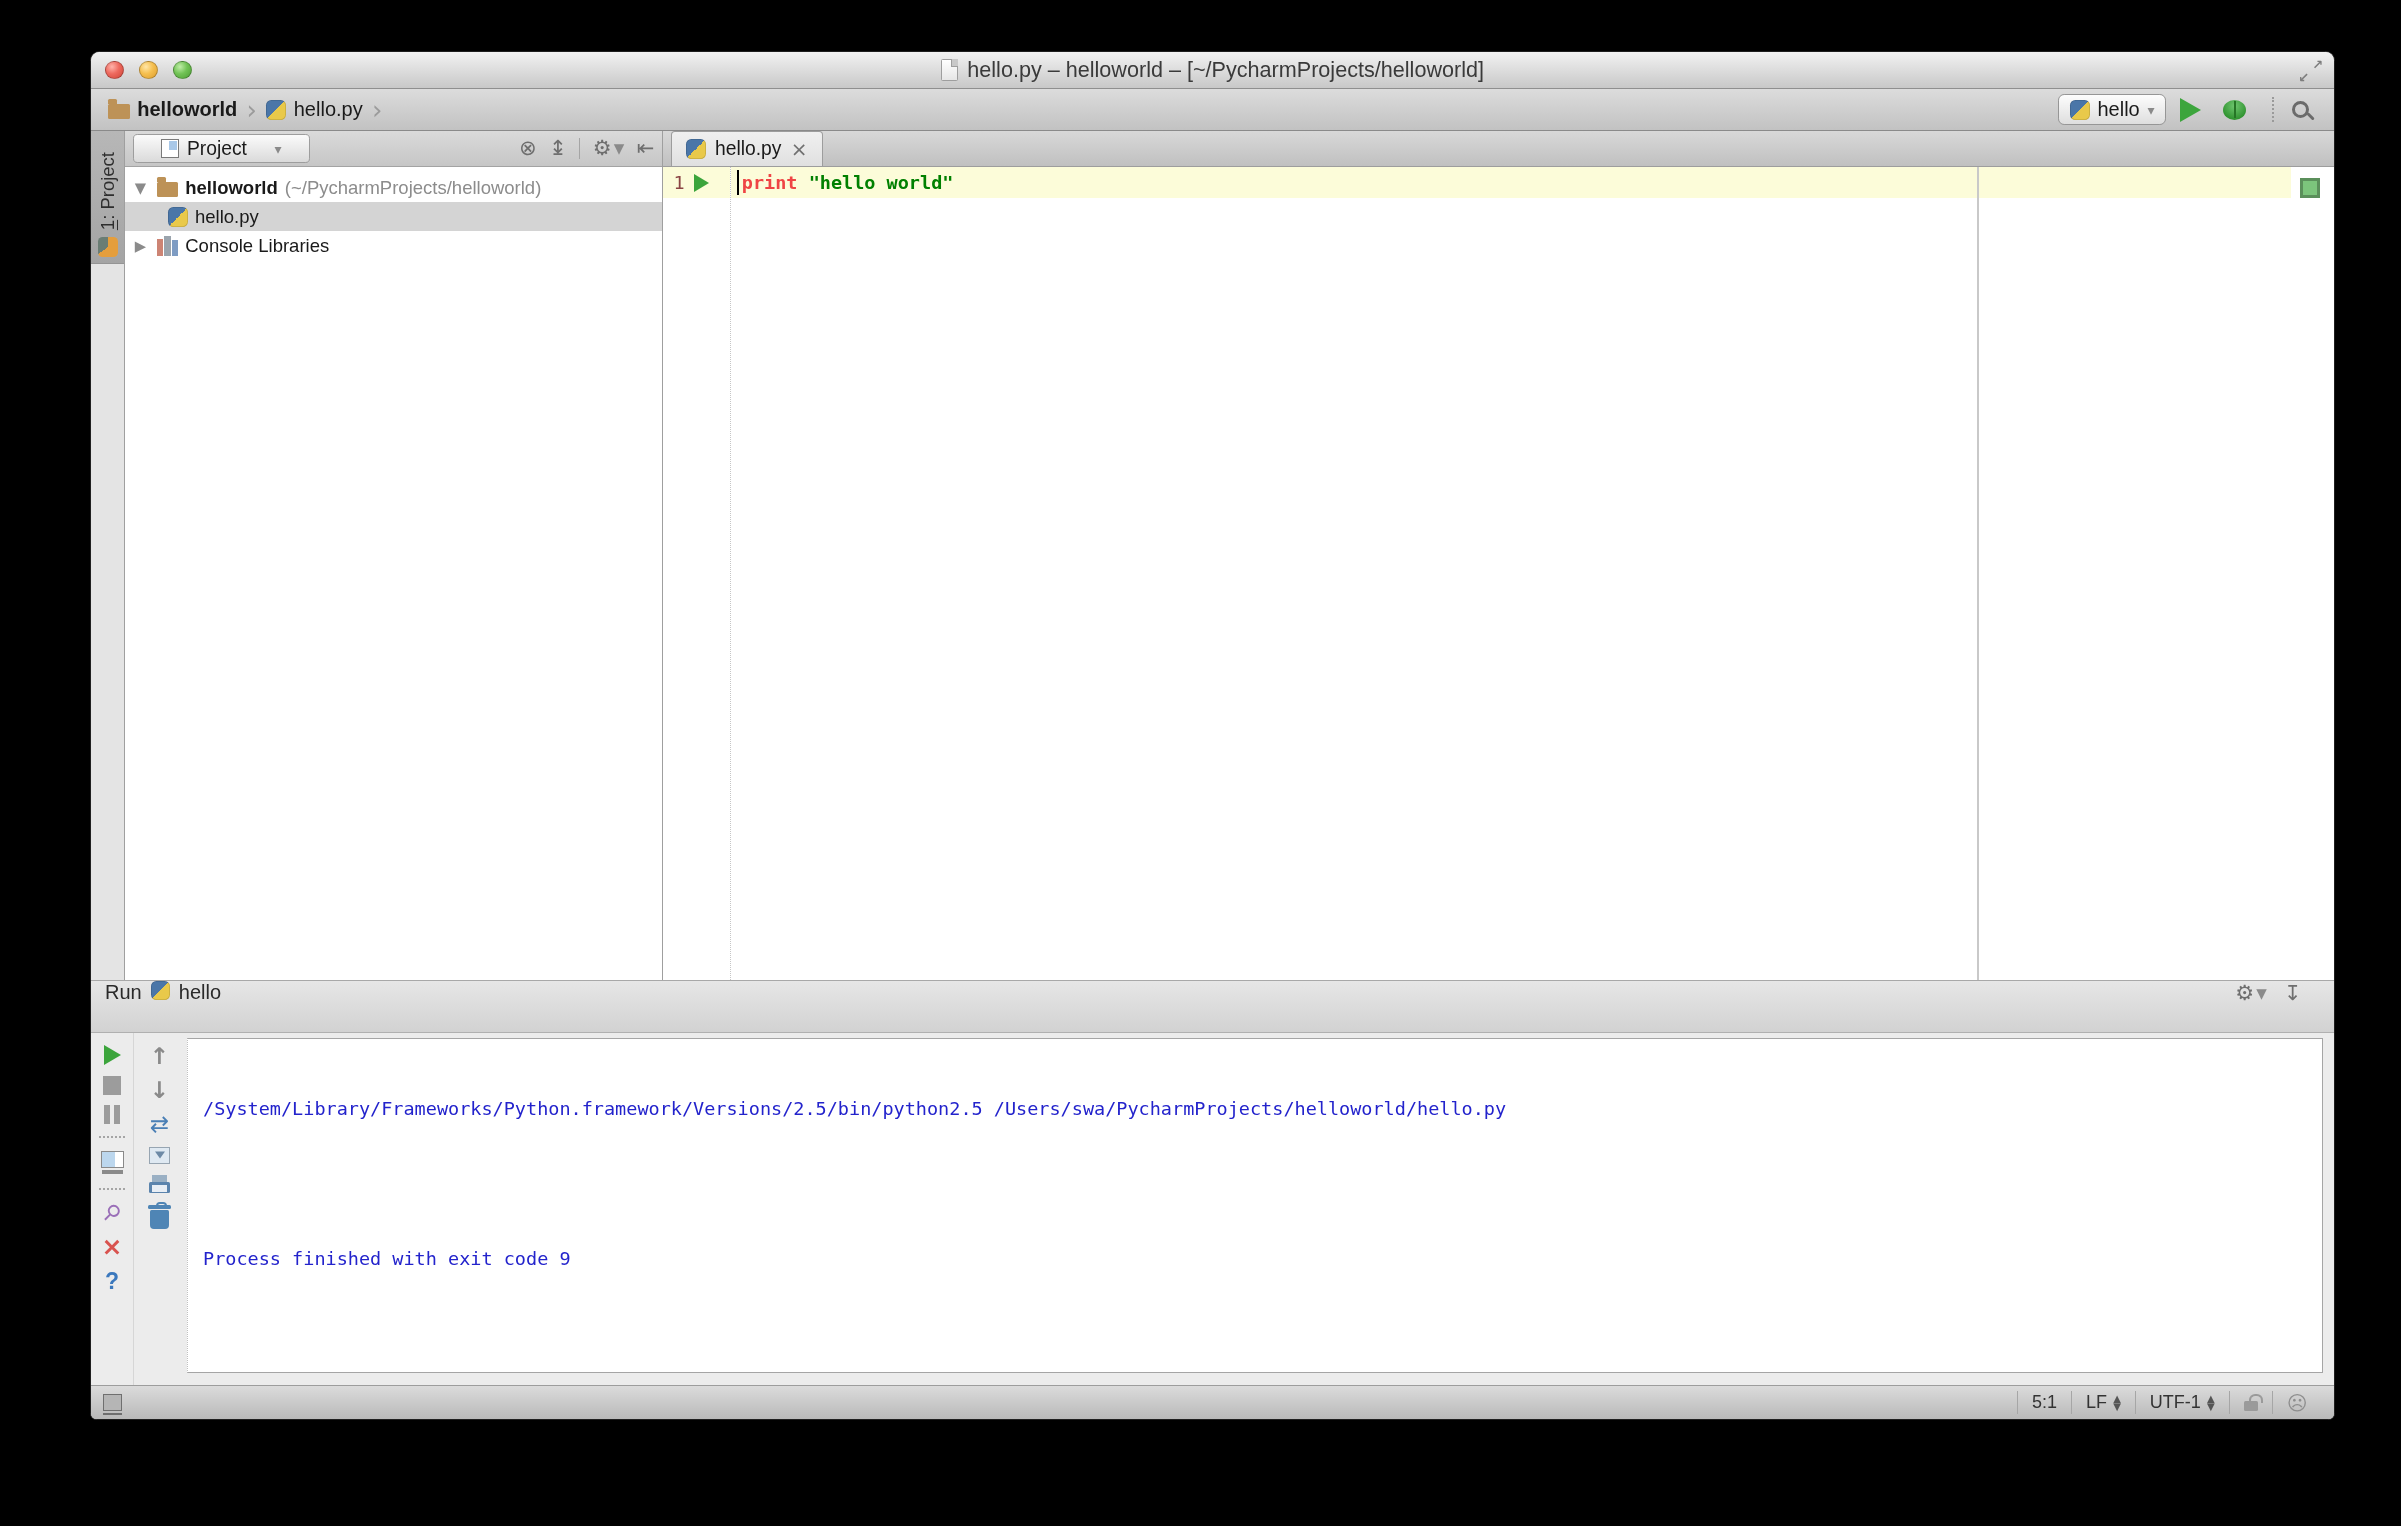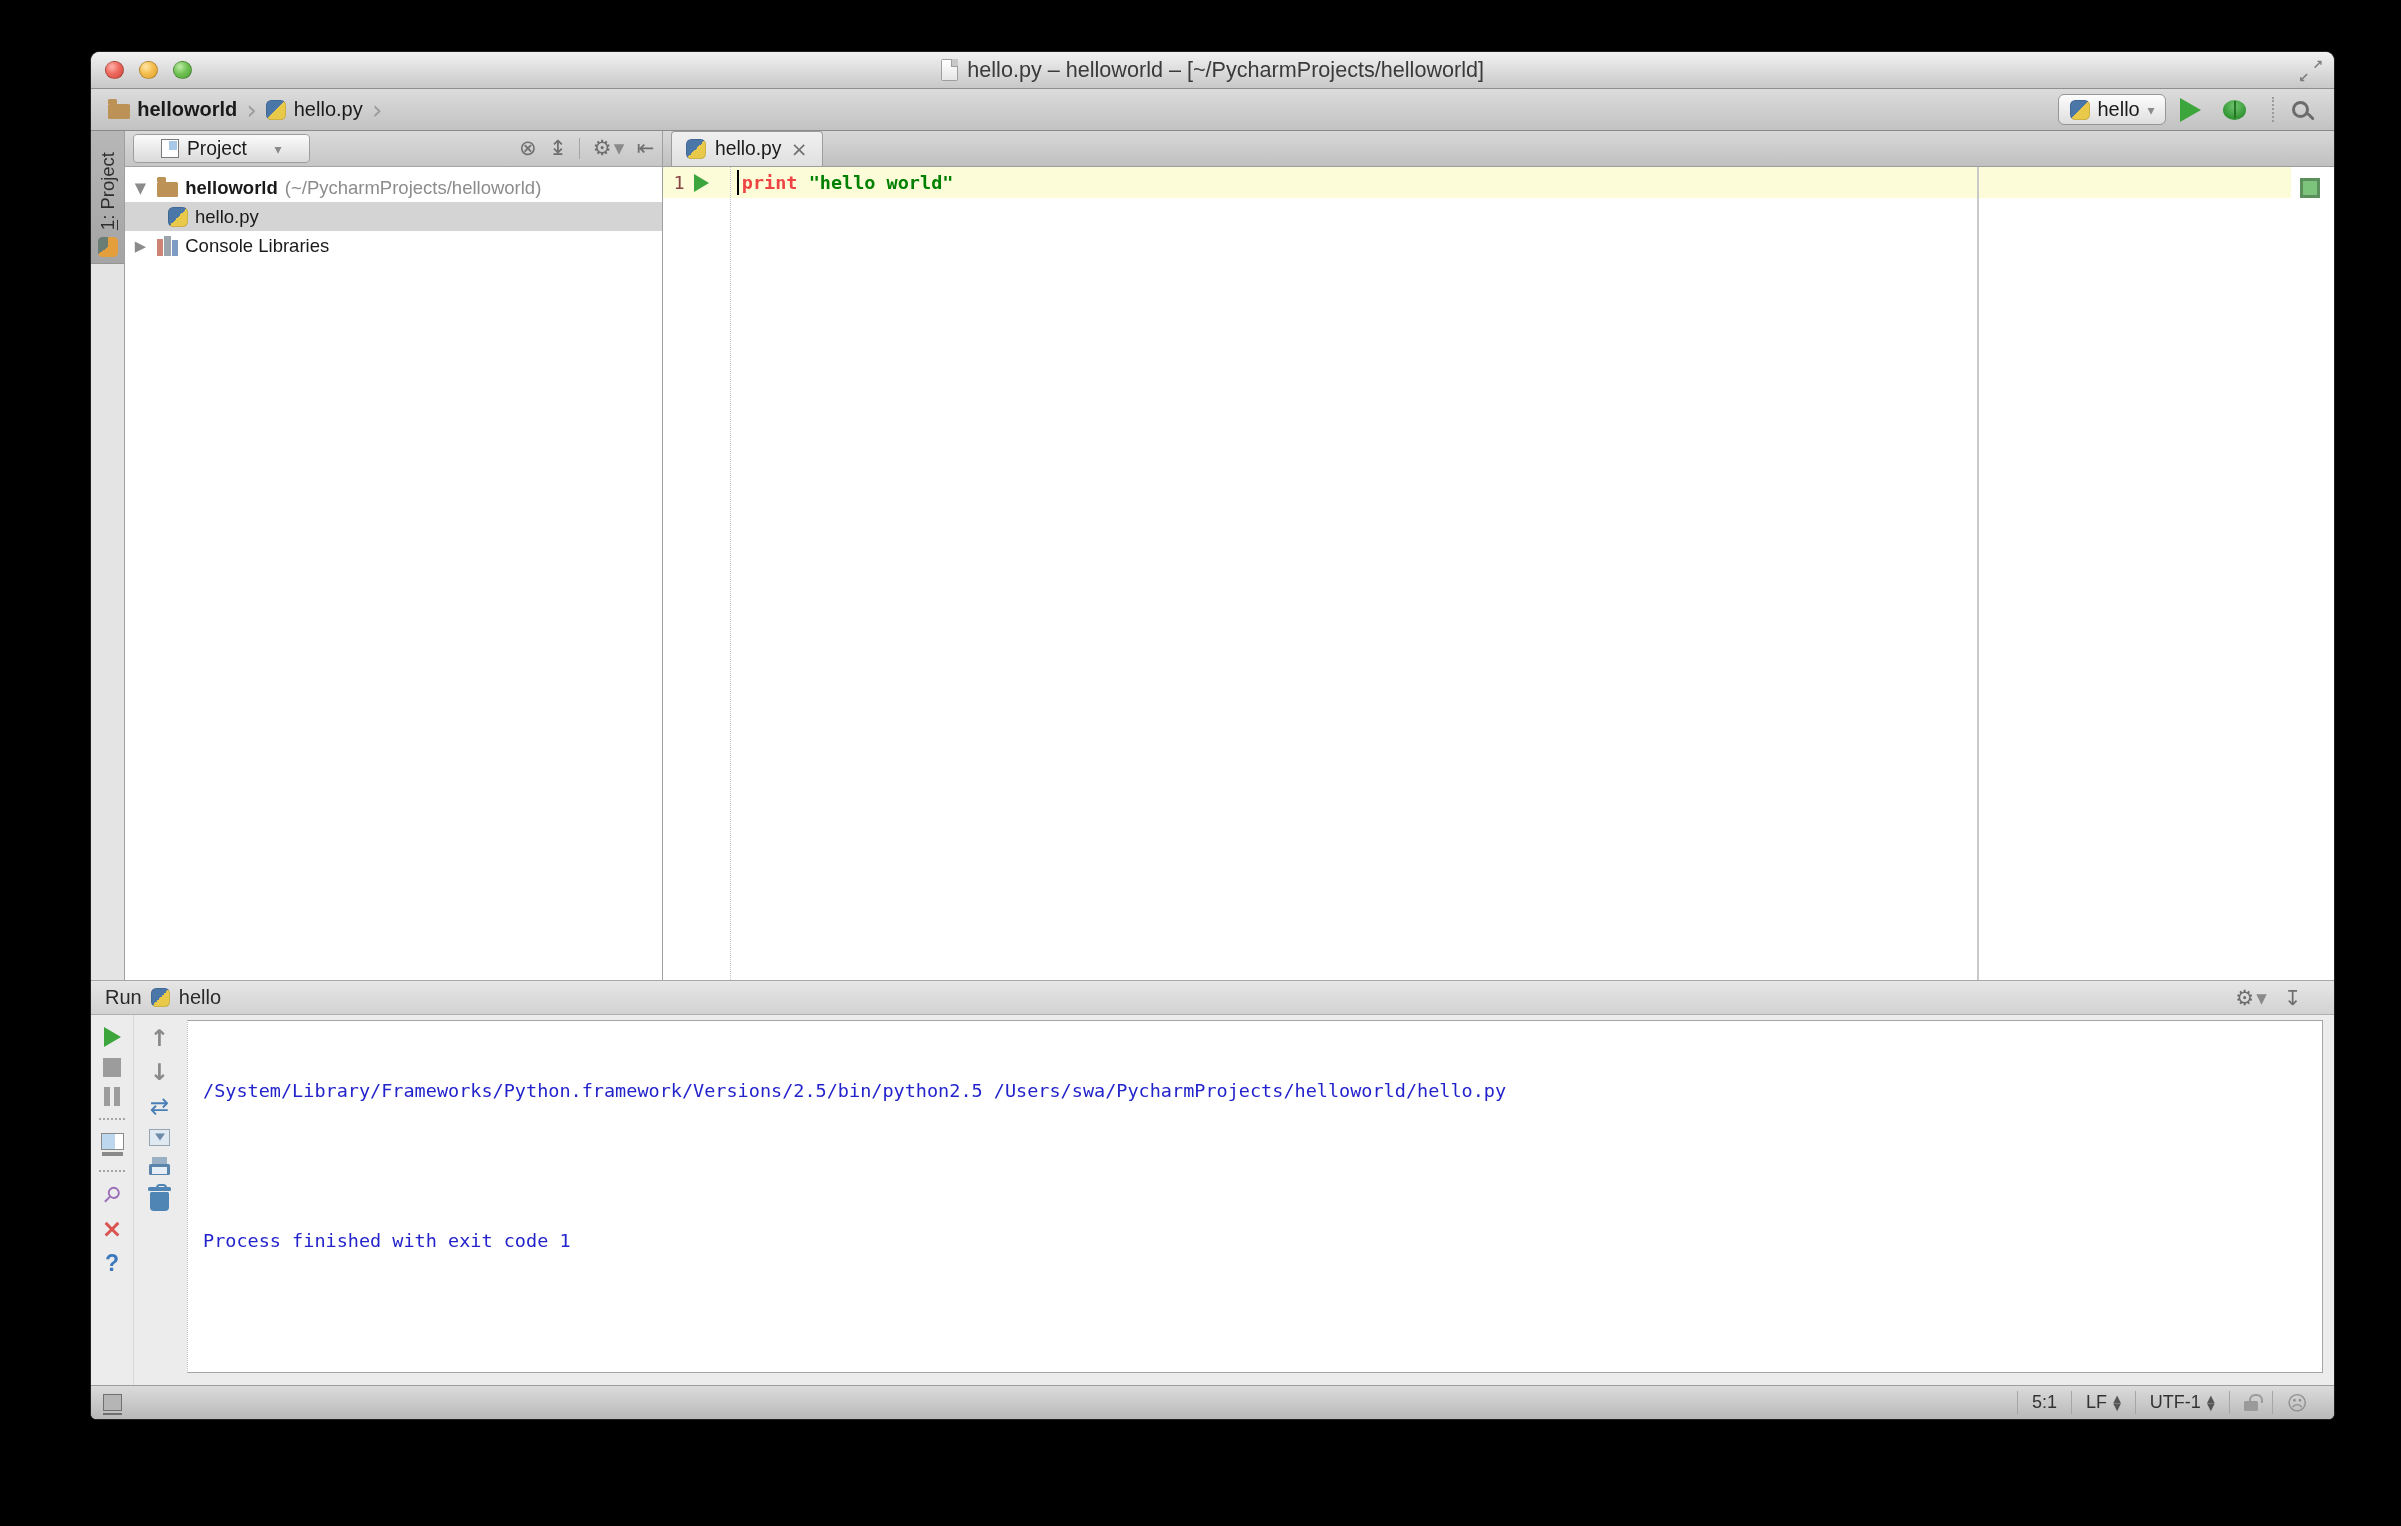--- a/index.html
+++ b/index.html
@@ -125,22 +125,22 @@
   .caret-bar { width:2.3px; height:25px; background:#000; margin-right:2.3px; flex:none; }
   .kw { color:#ef4444; } .str { color:#008000; }
   .margin-line { position:absolute; left:1314px; top:0; bottom:0; width:1.5px; background:#c9c9c9; z-index:3; }
   .annotation-strip { width:43px; flex:none; background:#fff; position:relative; }
   .inspection-ok { position:absolute; top:10.8px; left:9.3px; width:20px; height:20px;
                    background:#7cc47c; border:3.1px solid #5b8f5b; }
 
   
   .run-panel { height:405px; flex:none; border-top:1.5px solid #a8a8a8; background:#ececec;
                display:flex; flex-direction:column; }
-  .run-header { height:34px; flex:none; background:linear-gradient(#e6e6e6,#d2d2d2);
-                border-bottom:0.8px solid #b0b0b0; display:flex; align-items:center;
+  .run-header { height:52px; flex:none; background:linear-gradient(#e6e6e6,#d2d2d2);
+                border-bottom:0.8px solid #b0b0b0; display:flex; align-items:flex-start;
                 padding:0 14px; gap:9.3px; font-size:20px; color:#2a2a2a; }
   .run-header .python-icon { width:18.5px; height:18.5px; }
   .rh-icons { margin-left:auto; display:flex; align-items:center; gap:17px; color:#6e6e6e; padding-right:18.5px; }
   .rh-icons .glyph { font-size:21px; }
 
   .run-content { flex:1; display:flex; min-height:0; }
   .rt-col { width:43px; flex:none; display:flex; flex-direction:column; align-items:center;
             padding-top:12.4px; gap:10.8px; }
   .rt-col1 { border-right:0.8px solid #d6d6d6; }
   .rt-col2 { width:51px; }
@@ -361,21 +361,21 @@
         <span class="arrow-g glyph">↑</span>
         <span class="arrow-g glyph">↓</span>
         <span class="softwrap glyph">⇄</span>
         <span class="scrollend-icon"></span>
         <span class="printer-icon"></span>
         <span class="trash-icon"></span>
       </div>
       <div class="console-box">
         <div class="con-sys">/System/Library/Frameworks/Python.framework/Versions/2.5/bin/python2.5 /Users/swa/PycharmProjects/helloworld/hello.py</div>
         <div class="con-blank"></div>
-        <div class="con-sys">Process finished with exit code 1</div>
+        <div class="con-sys">Process finished with exit code 9</div>
       </div>
     </div>
   </div>
 
 
   <div class="status-bar">
     <span class="sq-icon"></span>
     <span class="sb-spacer"></span>
     <span class="sb-item">
       <span>5:1</span>

